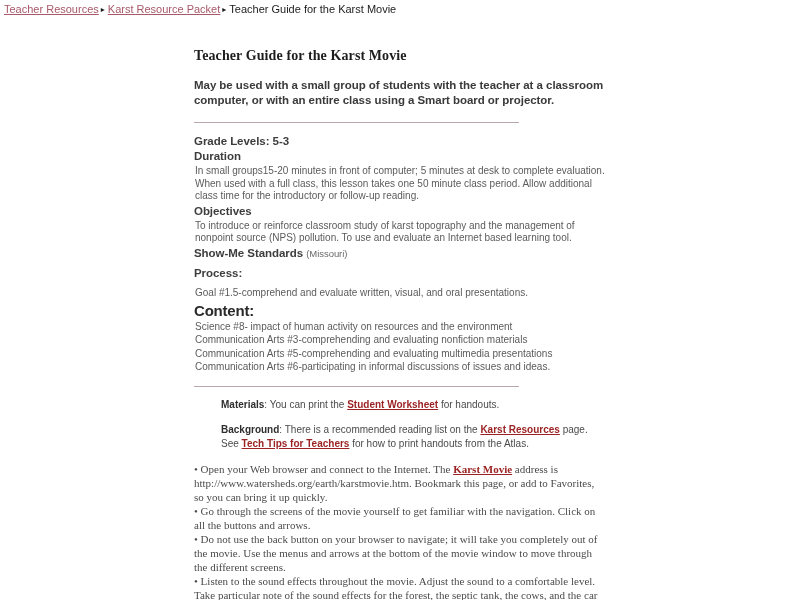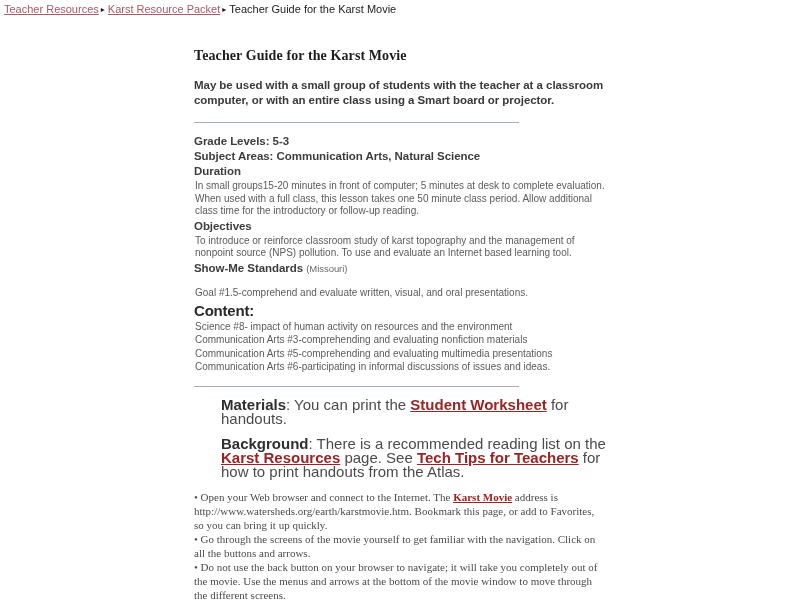--- a/index.html
+++ b/index.html
@@ -100,21 +100,21 @@
     font-size: 10px;
     line-height: 12.6px;
     color: #5b5b5b;
     margin: 1px;
   }
 
   .spacer-sm { height: 5px; }
 
   
   p.blk {
-    font-size: 15px;
+    font-size: 10px;
     line-height: 14px;
     color: #4b4b4b;
     margin: 0 0 11px 0;
     padding-left: 27px;
   }
   p.blk-tight { margin-bottom: 0; }
   .lbl {
     font-weight: bold;
     color: #2f2f2f;
   }
@@ -142,30 +142,30 @@
 
 <div class="doc">
 
   <h1 class="doc-title">Teacher Guide for the Karst Movie</h1>
 
   <p class="lede">May be used with a small group of students with the teacher at a classroom computer, or with an entire class using a Smart board or projector.</p>
 
   <hr class="rule">
 
   <h3 class="head">Grade Levels: 5-3</h3>
-  <h3 class="head">Subject Areas: Communication Arts, Natural Science</h3>
   <h3 class="head">Duration</h3>
   <p class="body">In small groups15-20 minutes in front of computer; 5 minutes at desk to complete evaluation. When used with a full class, this lesson takes one 50 minute class period. Allow additional class time for the introductory or follow-up reading.</p>
 
   <h3 class="head">Objectives</h3>
   <p class="body">To introduce or reinforce classroom study of karst topography and the management of nonpoint source (NPS) pollution. To use and evaluate an Internet based learning tool.</p>
 
   <h3 class="head"><span>Show-Me Standards</span> <span class="head-note">(Missouri)</span></h3>
 
   <div class="spacer-sm"></div>
+  <h3 class="head">Process:</h3>
   <div class="spacer-sm"></div>
   <p class="body">Goal #1.5-comprehend and evaluate written, visual, and oral presentations.</p>
 
   <h3 class="head-lg">Content:</h3>
   <p class="body">Science #8- impact of human activity on resources and the environment</p>
   <p class="body">Communication Arts #3-comprehending and evaluating nonfiction materials</p>
   <p class="body">Communication Arts #5-comprehending and evaluating multimedia presentations</p>
   <p class="body">Communication Arts #6-participating in informal discussions of issues and ideas.</p>
 
   <hr class="rule">

